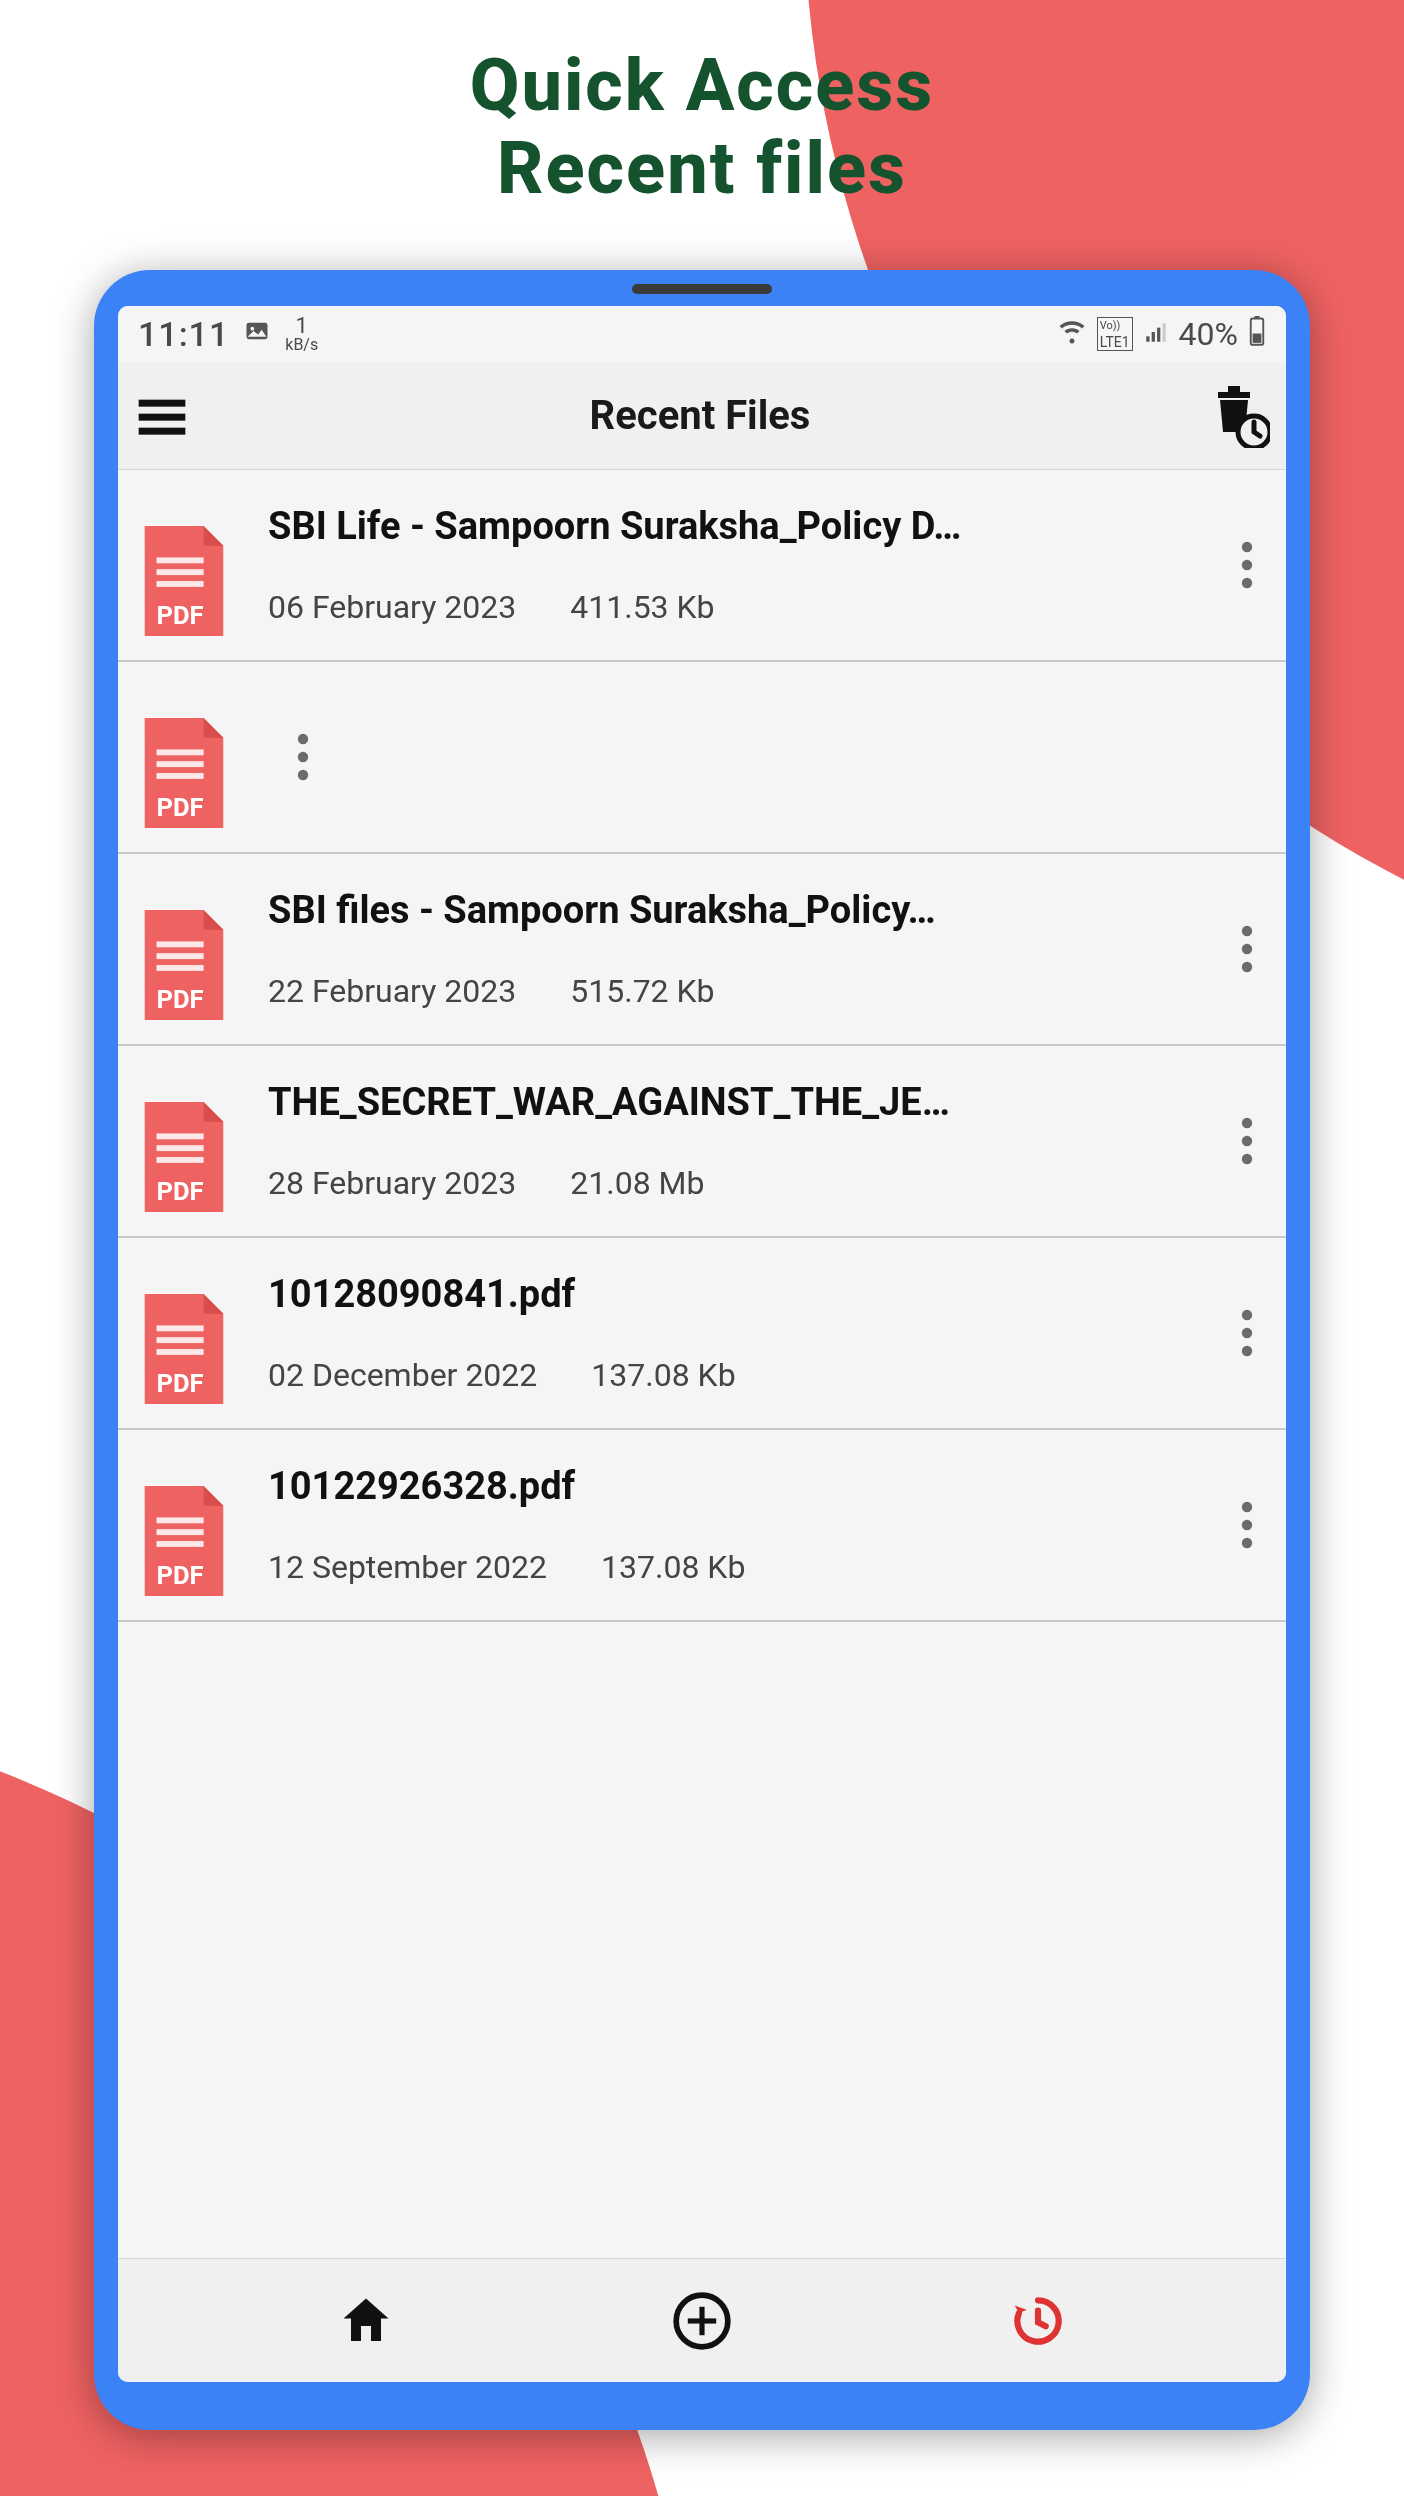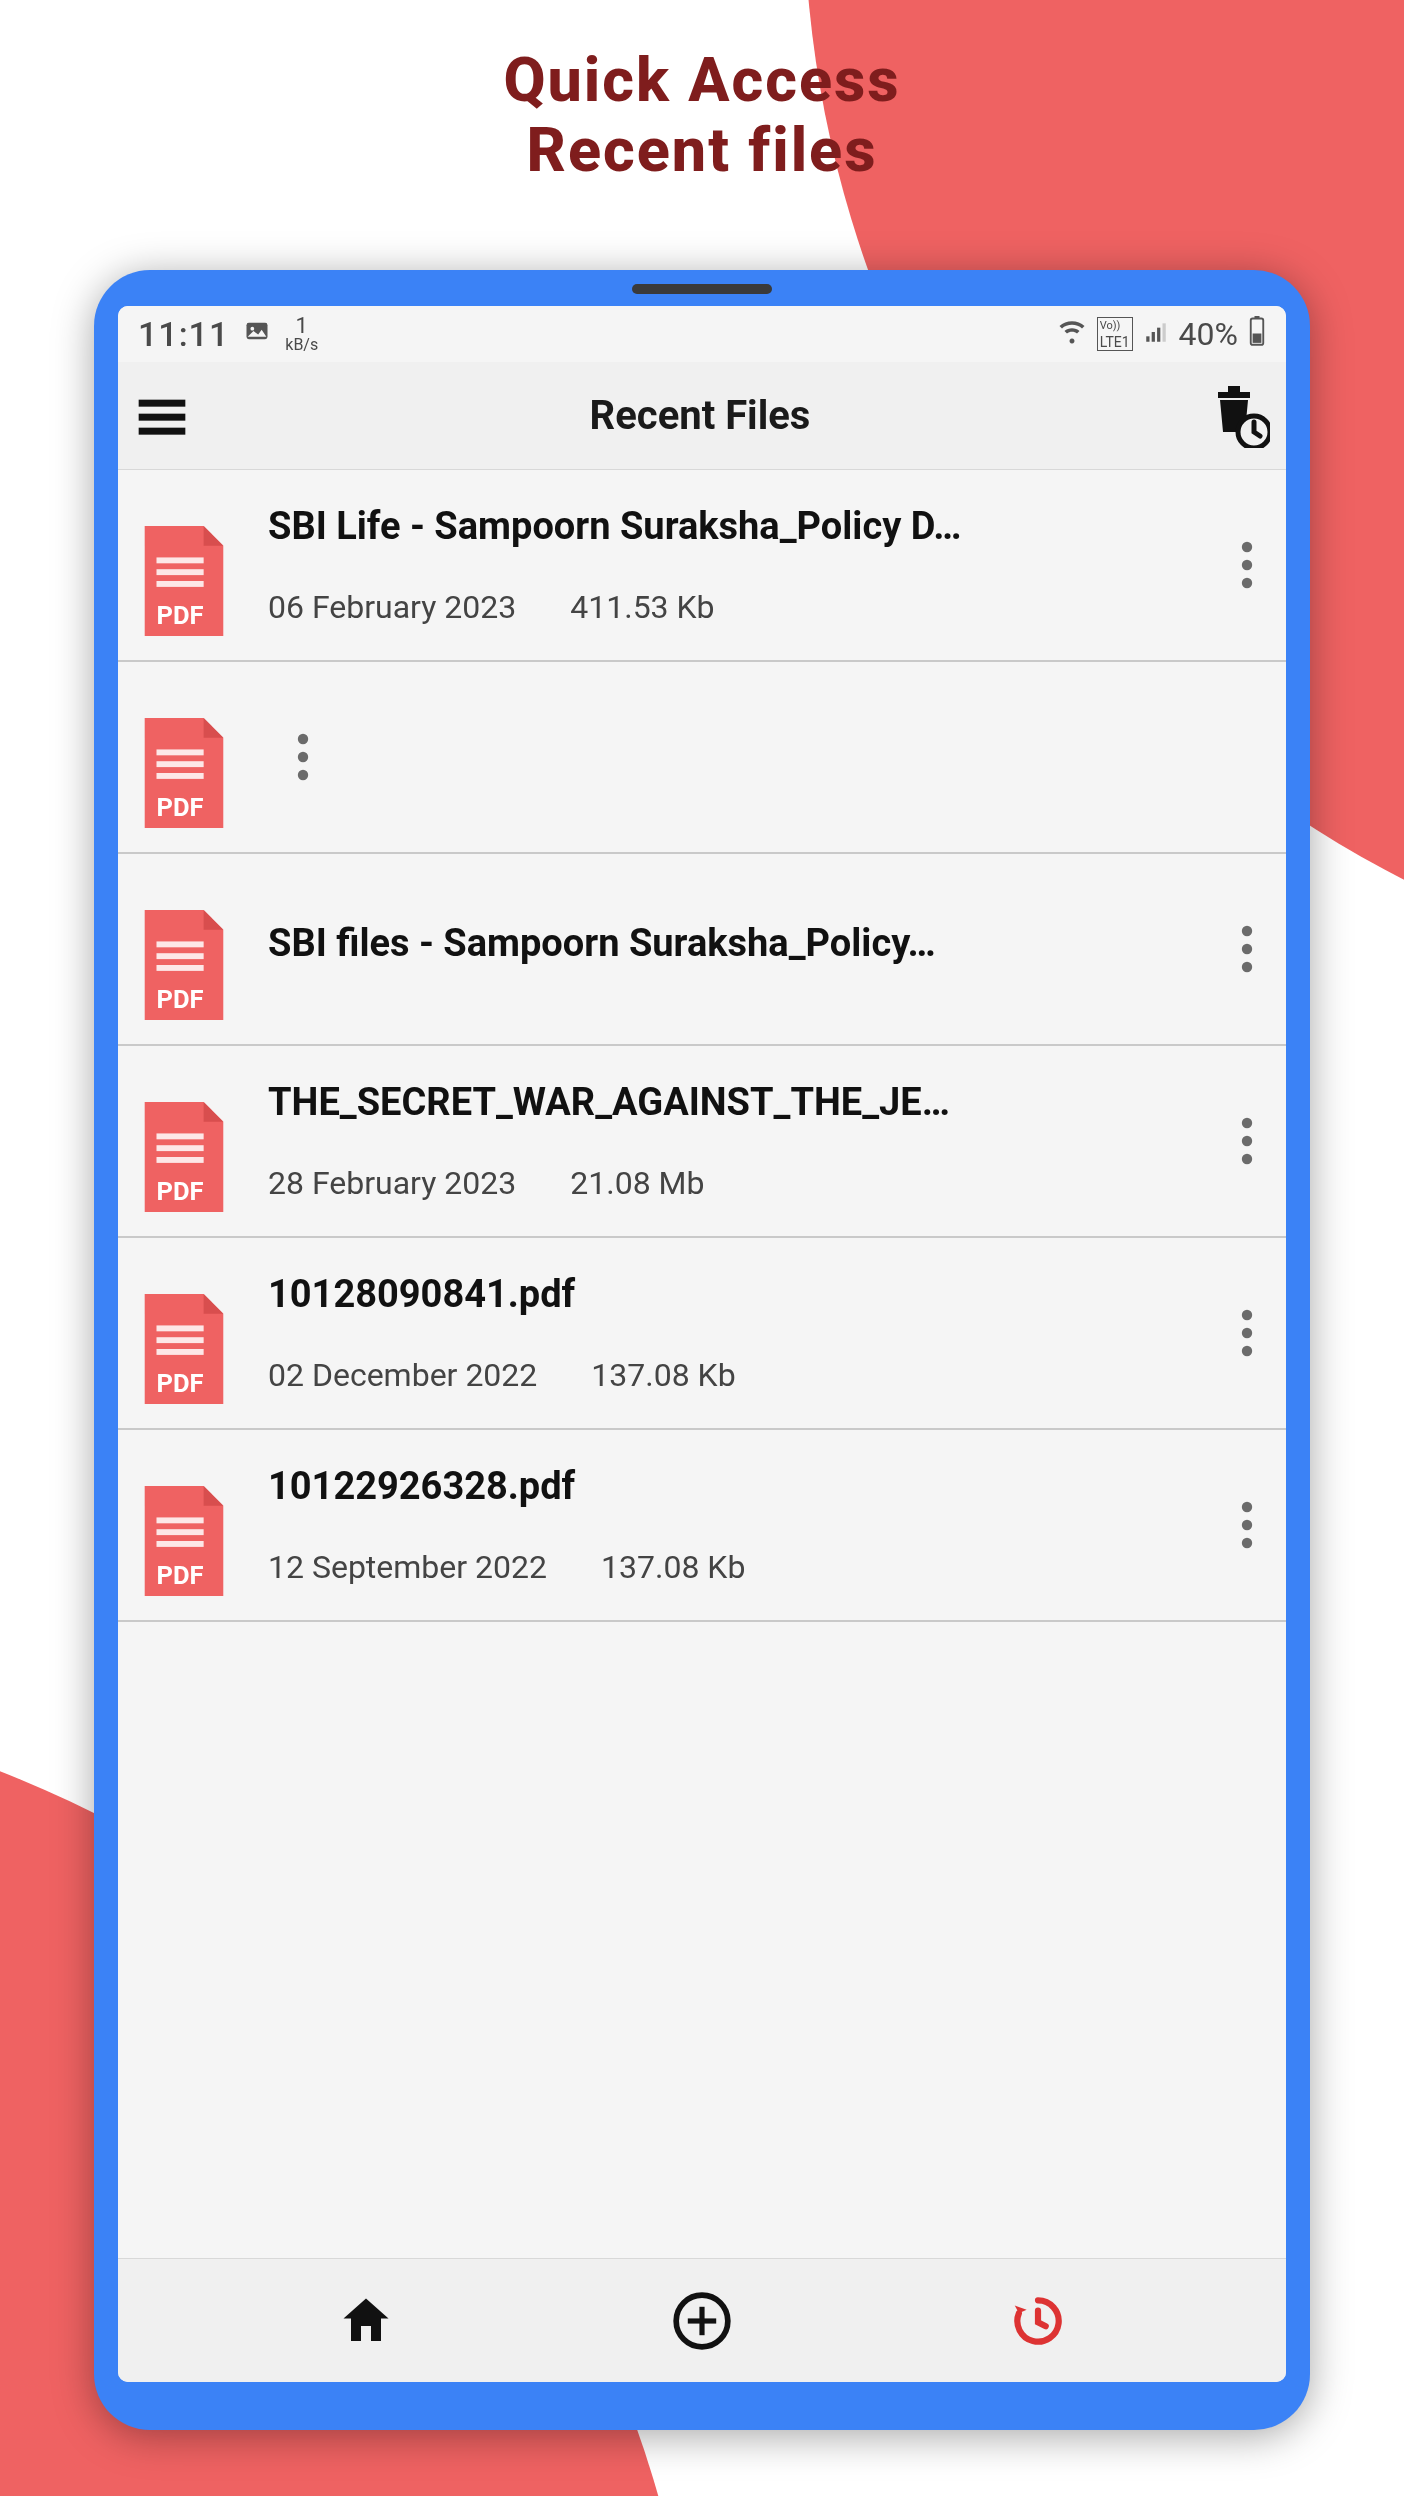--- a/index.html
+++ b/index.html
@@ -19,22 +19,22 @@
     z-index: 0;
   }
   .bg-top { top: -1200px; right: -1600px; }
   .bg-bottom { bottom: -1400px; left: -1500px; }
 
   .promo-title {
     position: relative;
     z-index: 1;
     text-align: center;
     font-weight: 800;
-    color: #7f1d1d;
-    font-size: 61px;
+    color: #14532d;
+    font-size: 72px;
     line-height: 1.15;
     padding-top: 45px;
     letter-spacing: 2px;
   }
 
   .device {
     position: absolute;
     z-index: 2;
     top: 270px;
     left: 50%;
@@ -273,20 +273,24 @@
               <path d="M4 0 H34 L44 10 V56 H4 Z" fill="#ef6262"></path>
               <path d="M34 0 L44 10 H34 Z" fill="#d84e4e"></path>
               <rect x="10" y="16" width="24" height="3" fill="#fff" opacity="0.85"></rect>
               <rect x="10" y="22" width="24" height="3" fill="#fff" opacity="0.85"></rect>
               <rect x="10" y="28" width="24" height="3" fill="#fff" opacity="0.85"></rect>
               <text x="10" y="50" font-size="13" font-weight="700" fill="#fff">PDF</text>
             </svg>
         </div>
         <div class="file-info">
           <div class="file-name">SBI files - Sampoorn Suraksha_Policy…</div>
+          <div class="file-meta">
+            <span>22 February 2023</span>
+            <span>515.72 Kb</span>
+          </div>
         </div>
         <div class="more-btn">
           <svg width="12" height="48" viewBox="0 0 6 24">
               <circle cx="3" cy="3" r="2.6"></circle>
               <circle cx="3" cy="12" r="2.6"></circle>
               <circle cx="3" cy="21" r="2.6"></circle>
             </svg>
         </div>
       </div>
 

